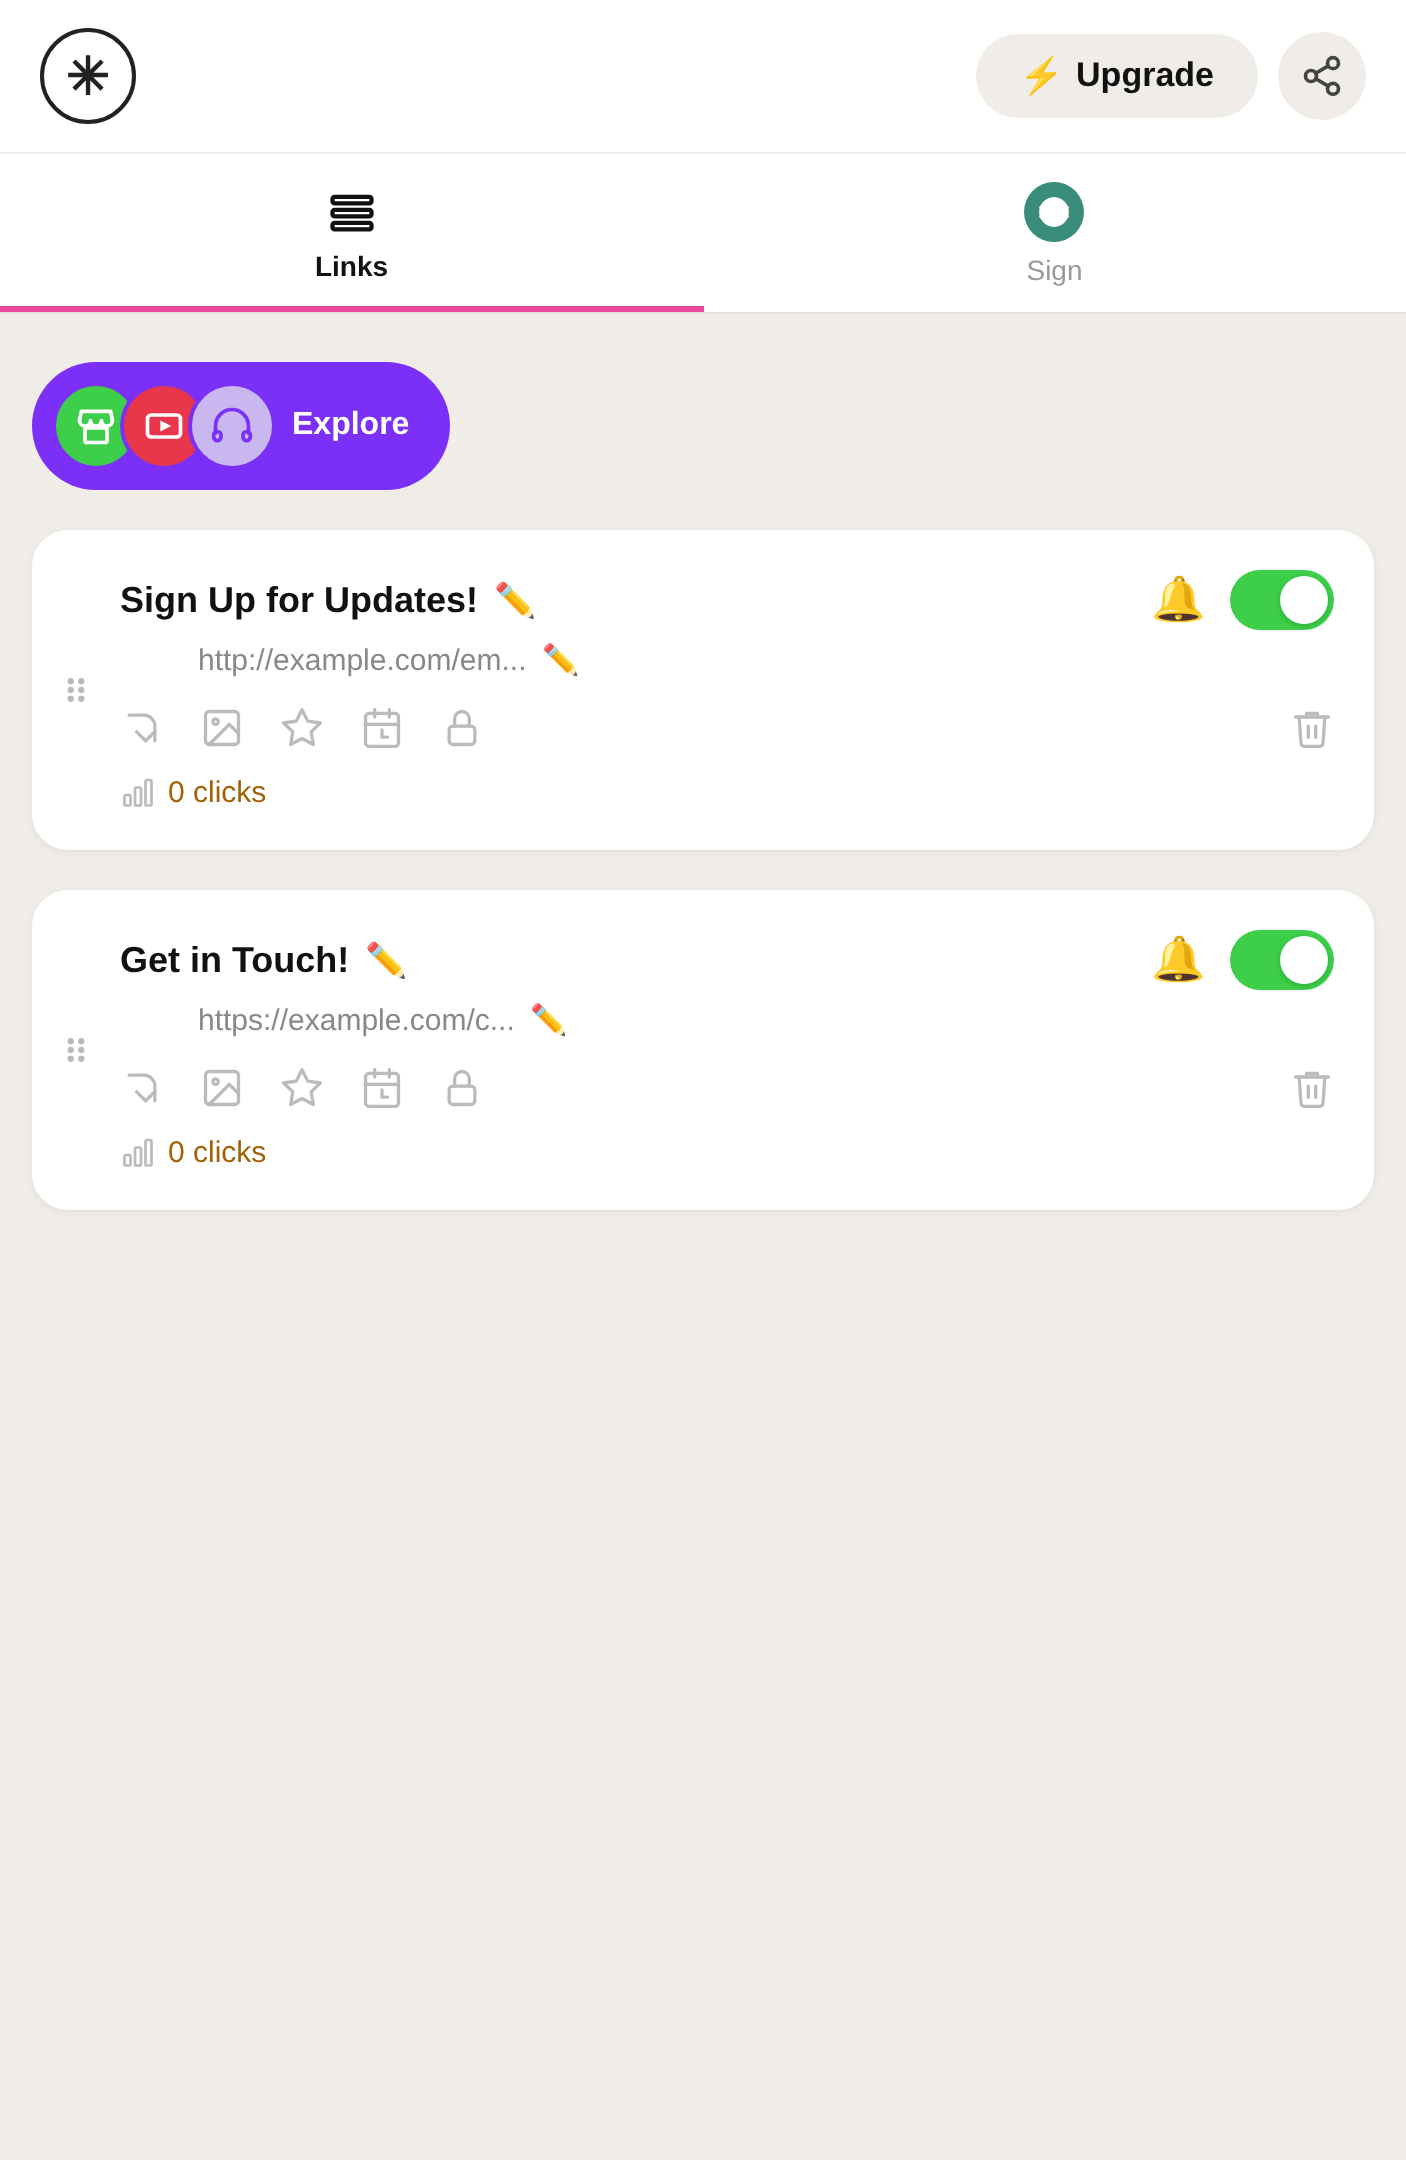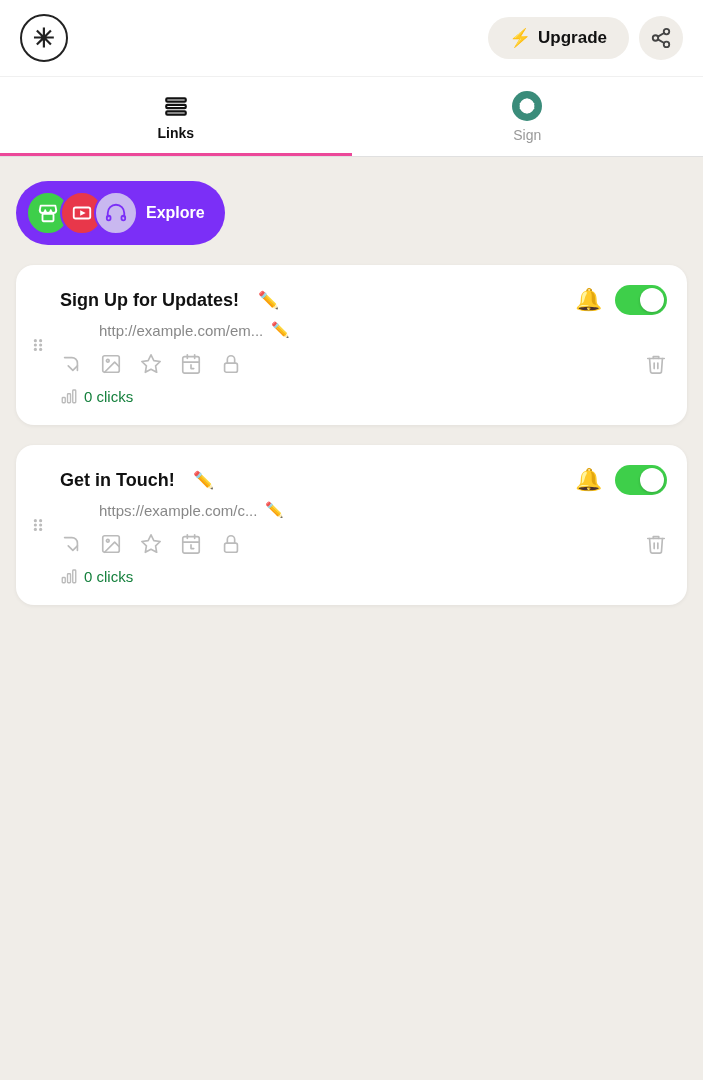--- a/index.html
+++ b/index.html
@@ -142,21 +142,21 @@
       cursor: grab;
     }
     .card-content {
       flex: 1;
     }
     .card-top {
       display: flex; align-items: center; justify-content: space-between;
       margin-bottom: 6px;
     }
     .card-title-row {
-      display: flex; align-items: flex-end; gap: 19px;
+      display: flex; align-items: flex-end; gap: 8px;
     }
     .card-title {
       font-size: 18px; font-weight: 700; color: #111;
     }
     .edit-icon { color: #aaa; font-size: 17px; cursor: pointer; }
     .card-top-right {
       display: flex; align-items: center; gap: 12px;
     }
     .bell-icon { font-size: 22px; color: #bbb; cursor: pointer; }
     .toggle {
@@ -190,21 +190,21 @@
     }
     .card-action-icons {
       display: flex; gap: 18px; align-items: center;
     }
     .action-icon {
       color: #bbb; font-size: 20px; cursor: pointer;
     }
     .delete-icon { color: #bbb; font-size: 20px; cursor: pointer; }
     .card-stats {
       display: flex; align-items: center; gap: 6px;
-      color: #15803d; font-size: 15px;
+      color: #a16207; font-size: 15px;
     }
 
     
     .toggle-on { background: #3ecf4a; }
 
     
     .globe-icon-wrap {
       width: 30px; height: 30px;
       background: #3a8c7a;
       border-radius: 50%;

